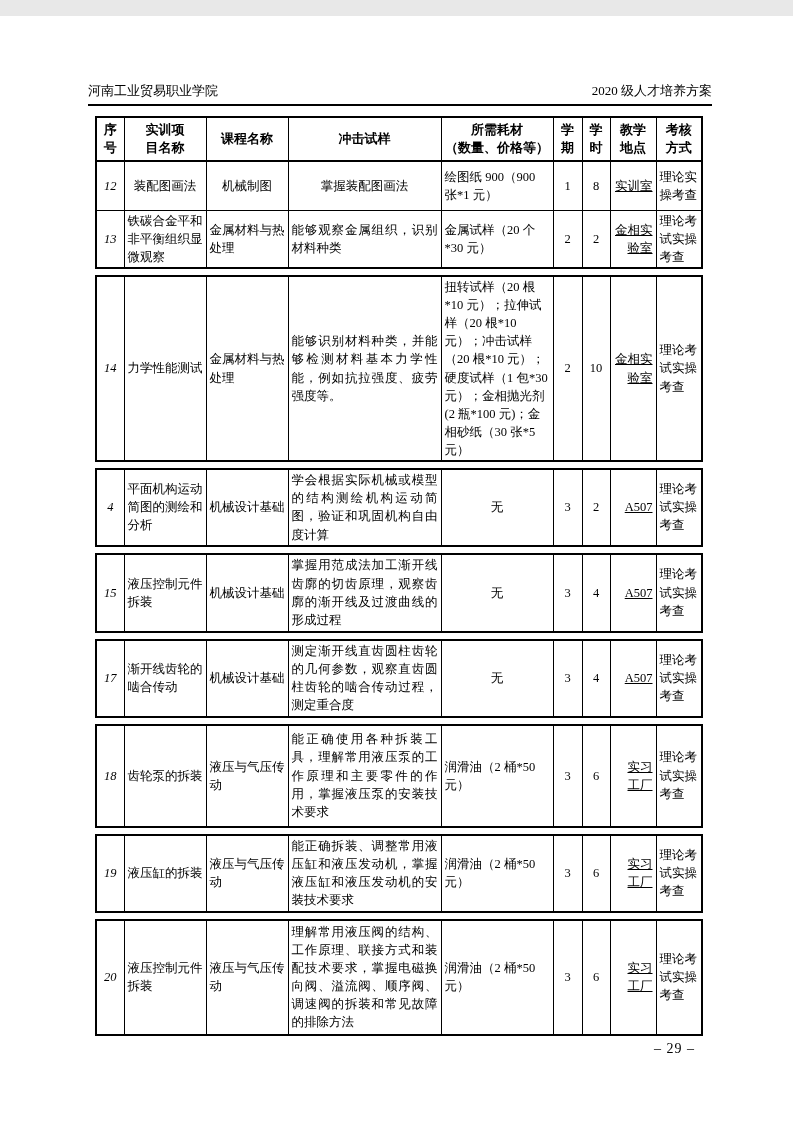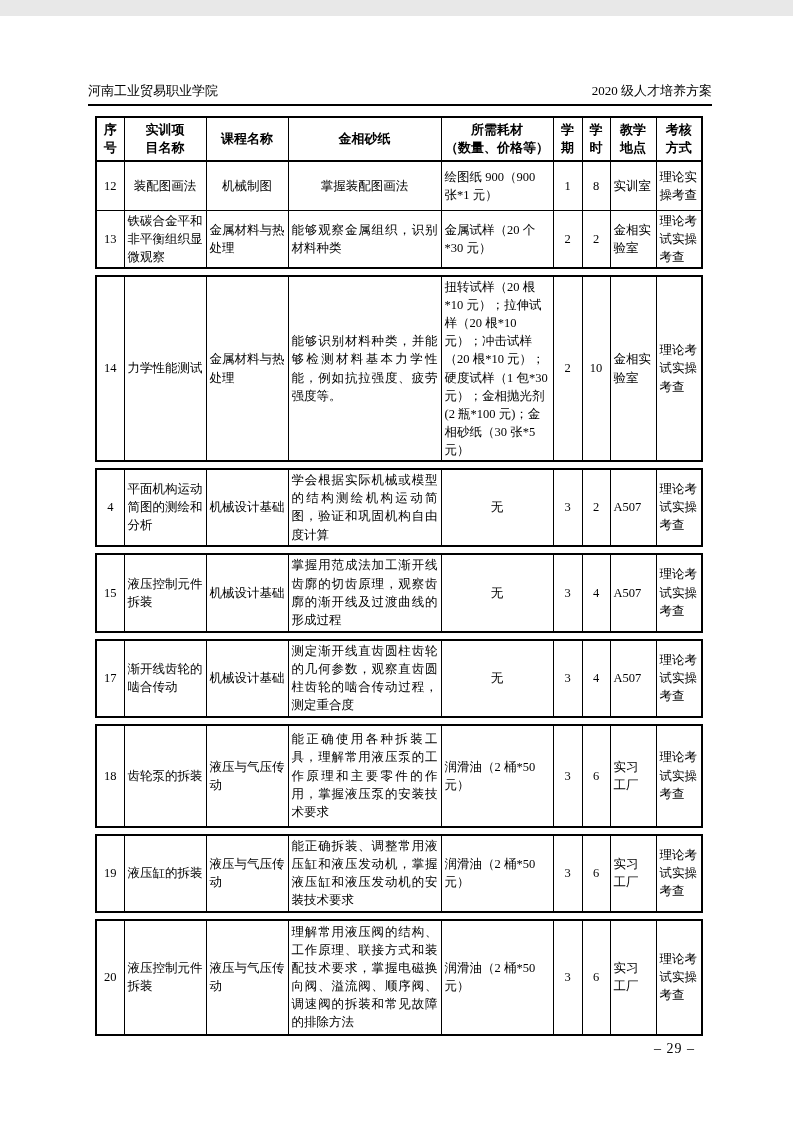--- a/index.html
+++ b/index.html
@@ -23,27 +23,27 @@
   table.blk td, table.blk th{
     border:1px solid #000;
     font-size:12.5px;line-height:1.45;
     white-space:pre-line;vertical-align:middle;
     overflow:hidden;padding:1px 3px;
   }
   table.blk th{
     font-size:13px;font-weight:bold;text-align:center;
     border-bottom:2px solid #000;padding:2px 1px;line-height:1.4;
   }
-  .cno{text-align:center;padding:0;}
+  .cno{text-align:center;padding:0;font-style:italic;}
   .cproj{text-align:justify;padding:1px 2px;}
   .ccourse{text-align:justify;padding:1px 4px;}
   .cobj{text-align:justify;padding:1px 4px;}
   .ccons{text-align:left;padding:1px 3px;}
   .csem,.chrs{text-align:center;padding:0;}
-  .cloc{text-align:left;padding:1px 2px;}
+  .cloc{text-align:right;padding:1px 2px;text-decoration:underline;}
   .cass{text-align:left;padding:1px 2px;}
   .c{text-align:center !important;}
   .page-number{
     position:absolute;top:1025px;right:98px;
     font-size:14px;letter-spacing:1px;
   }
 </style>
 </head>
 <body>
 
@@ -68,21 +68,21 @@
           <col style="width:46px">
           <col style="width:46px">
       </colgroup>
       <tbody>
           <tr style="height:44px">
         <th>序
 号</th>
         <th>实训项
 目名称</th>
         <th>课程名称</th>
-        <th>金相砂纸</th>
+        <th>冲击试样</th>
         <th>所需耗材
 （数量、价格等）</th>
         <th>学
 期</th>
         <th>学
 时</th>
         <th>教学
 地点</th>
         <th>考核
 方式</th>

